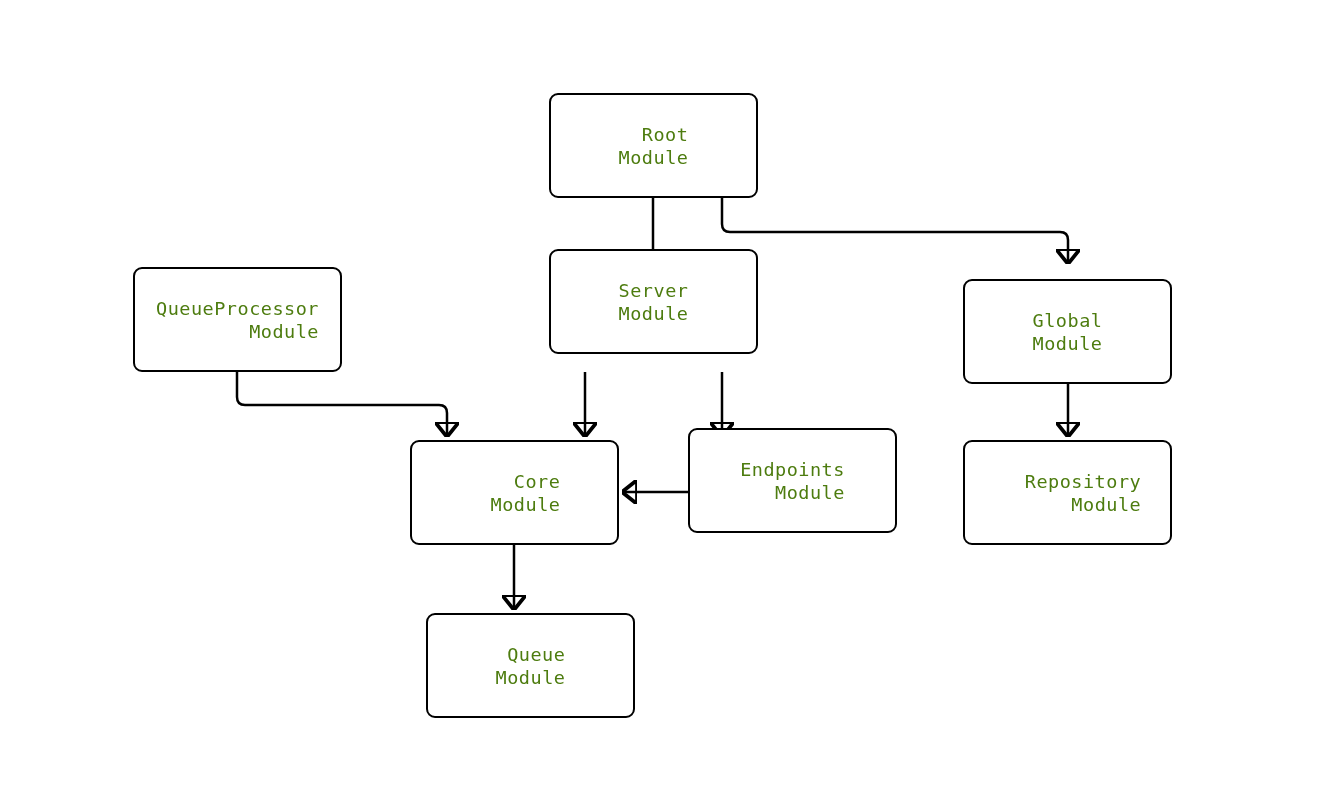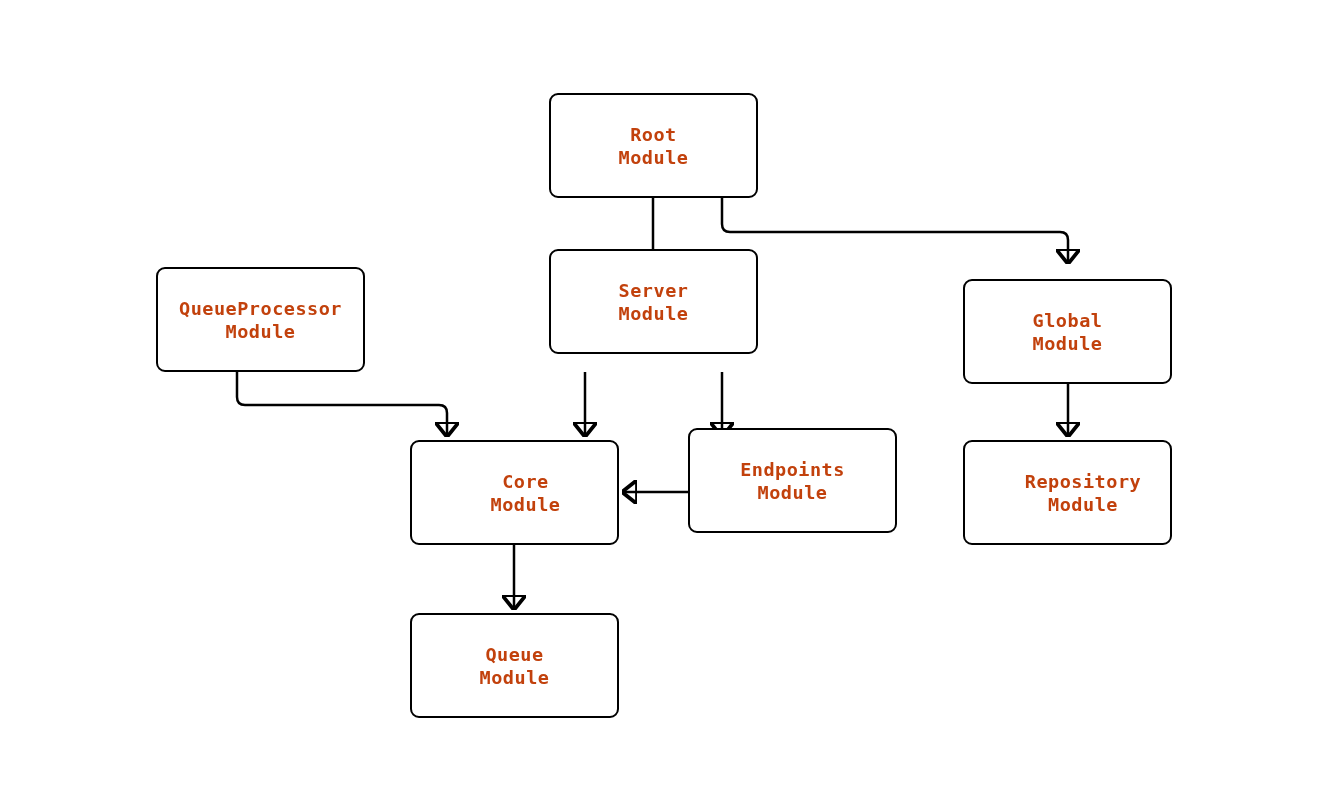--- a/index.html
+++ b/index.html
@@ -34,25 +34,25 @@
     height: 105px;
     background: #ffffff;
     border: 2.5px solid #000000;
     border-radius: 9px;
     display: flex;
     align-items: center;
     justify-content: center;
   }
   .node-label {
     white-space: pre-line;
-    text-align: center;
+    text-align: right;
     font-size: 18.5px;
     line-height: 23px;
-    font-weight: bold;
-    color: #c2410c;
+    font-weight: normal;
+    color: #4d7c0f;
     letter-spacing: 0.5px;
   }
 </style>
 </head>
 <body>
 
 <div class="canvas">
 
   <svg class="edge-layer" width="1337" height="809" viewBox="0 0 1337 809" xmlns="http://www.w3.org/2000/svg">
     <defs>
@@ -68,21 +68,21 @@
     <path d="M 688 492 H 622" marker-end="url(#arrow)"></path>
     <path d="M 1068 372 V 437" marker-end="url(#arrow)"></path>
     <path d="M 514 545 V 610" marker-end="url(#arrow)"></path>
   </svg>
 
   <div class="node" style="left:549px; top:93px;">
     <span class="node-label">Root
 Module</span>
   </div>
 
-  <div class="node" style="left:133px; top:267px;margin-left:23px;">
+  <div class="node" style="left:133px; top:267px;">
     <span class="node-label">QueueProcessor
 Module</span>
   </div>
 
   <div class="node" style="left:549px; top:249px;">
     <span class="node-label">Server
 Module</span>
   </div>
 
   <div class="node" style="left:963px; top:279px;">
@@ -98,18 +98,18 @@
   <div class="node" style="left:688px; top:428px;">
     <span class="node-label">Endpoints
 Module</span>
   </div>
 
   <div class="node" style="left:963px; top:440px;padding-left:31px;">
     <span class="node-label">Repository
 Module</span>
   </div>
 
-  <div class="node" style="left:410px; top:613px;">
+  <div class="node" style="left:426px; top:613px;">
     <span class="node-label">Queue
 Module</span>
   </div>
 
 </div>
 
 </body></html>

